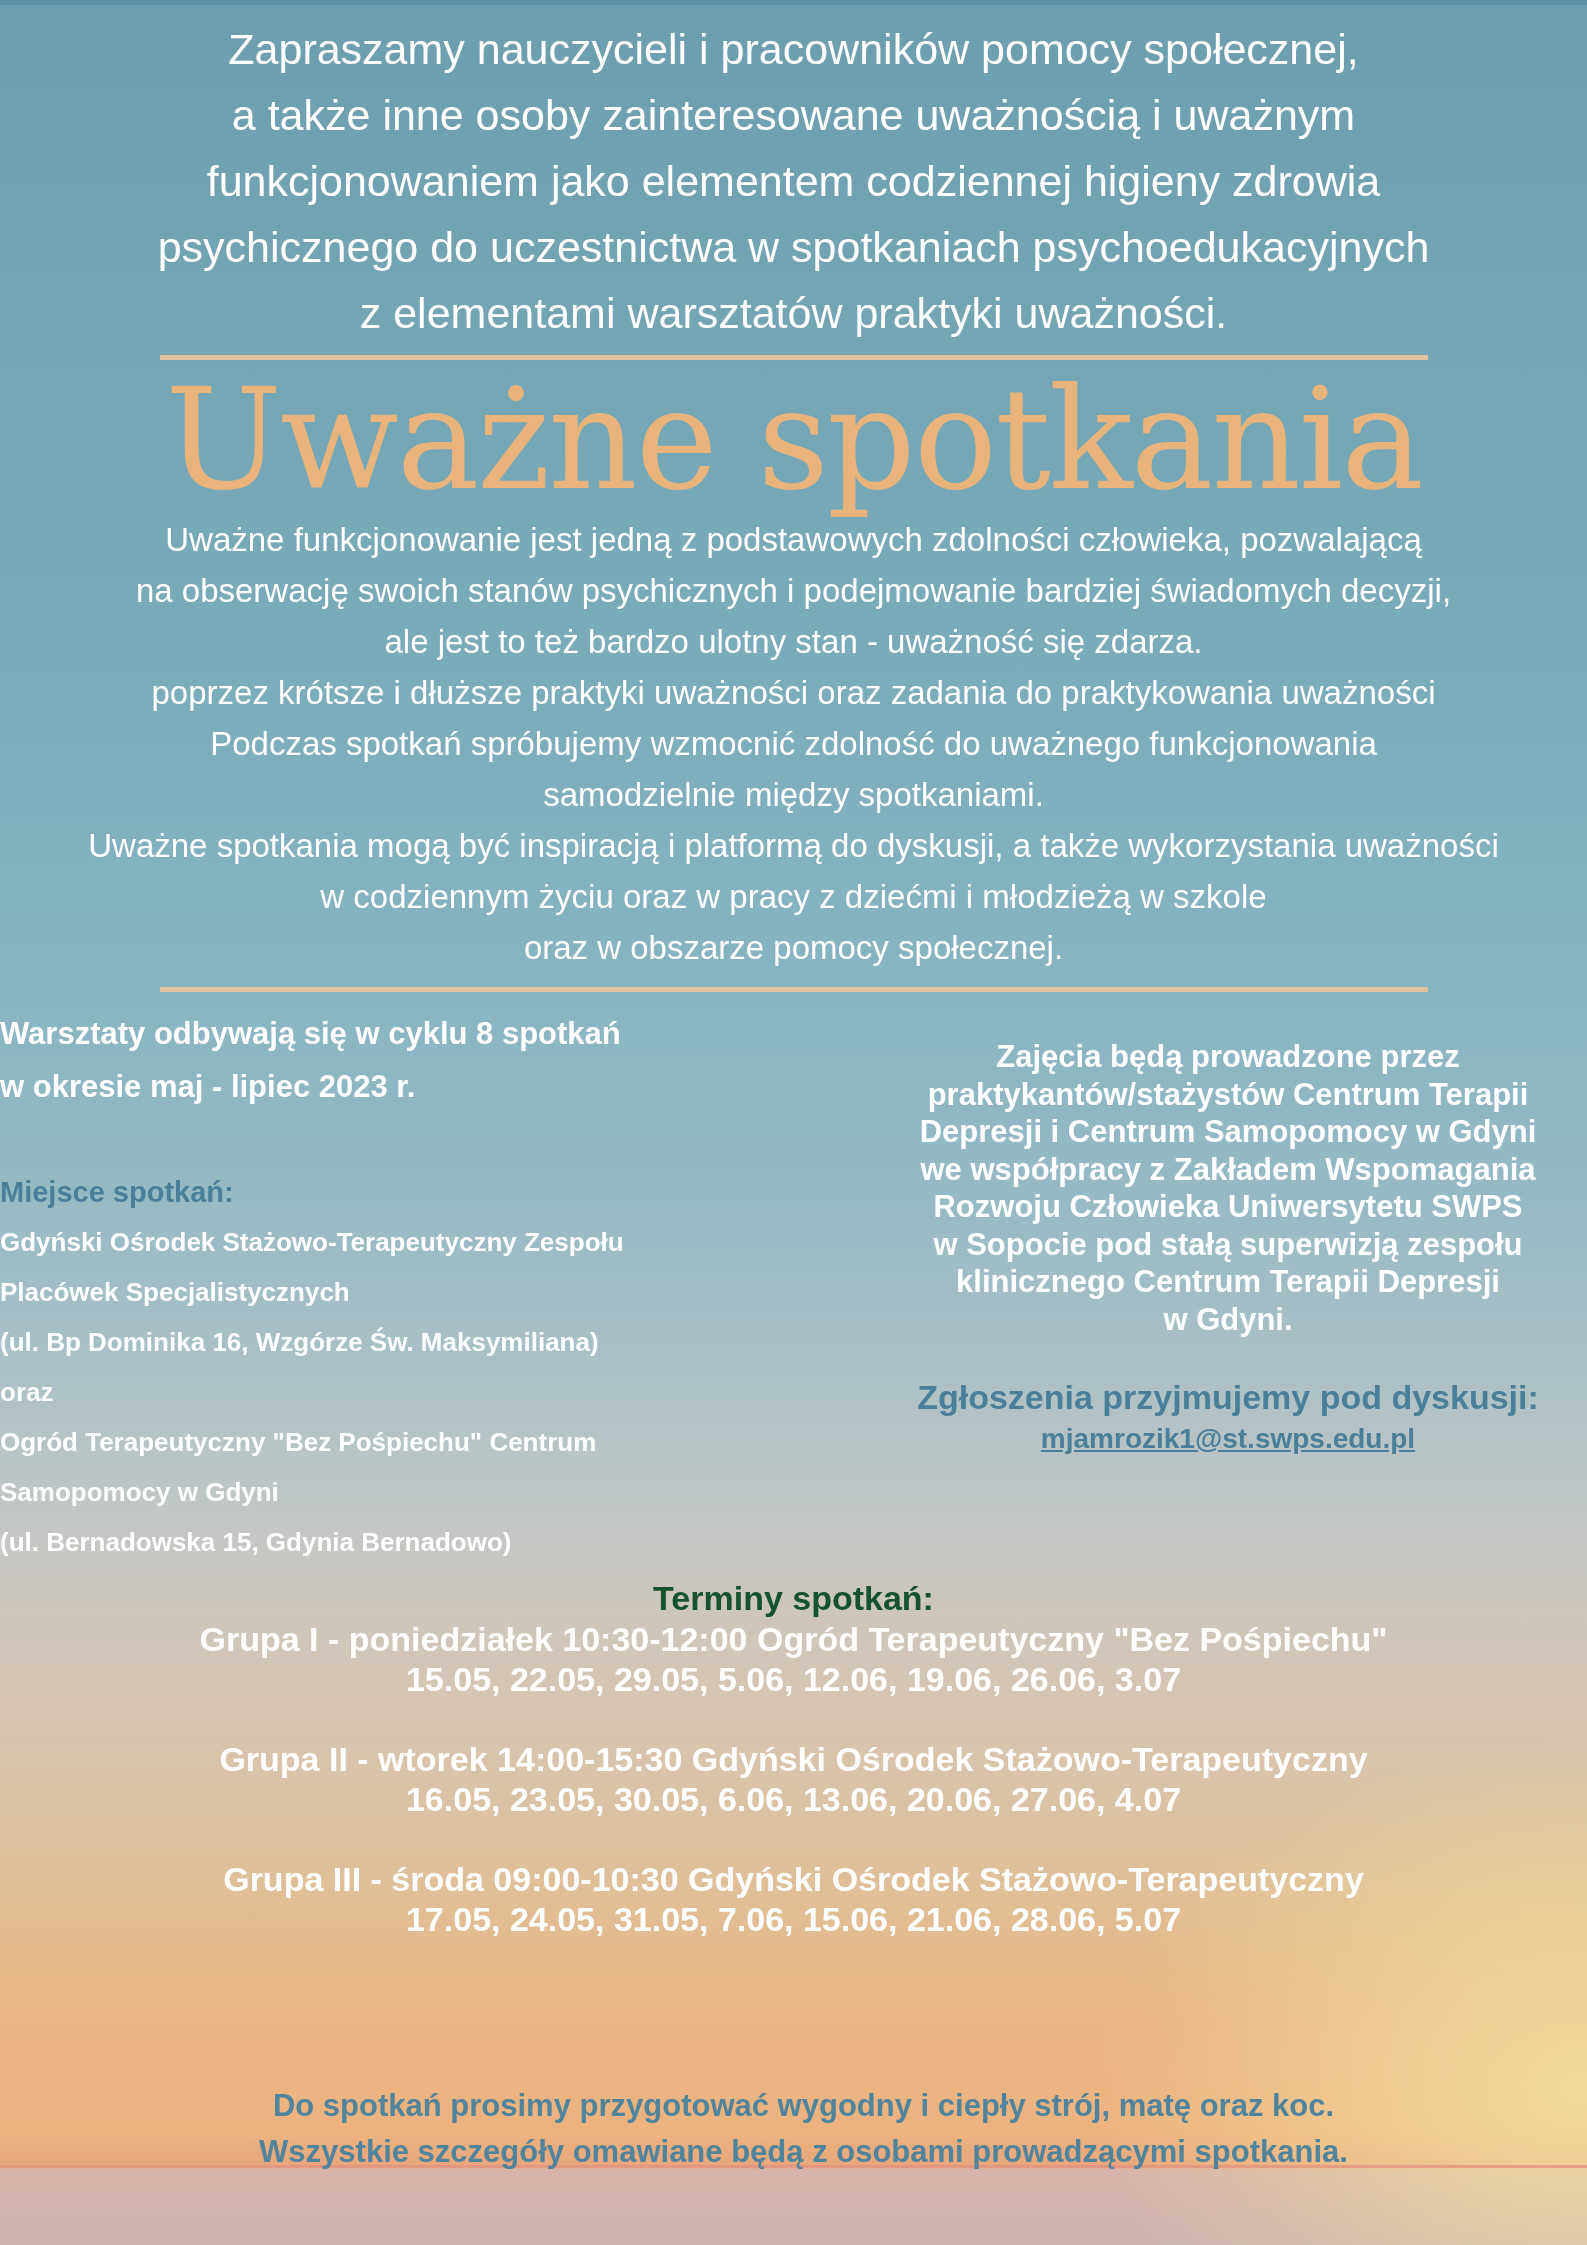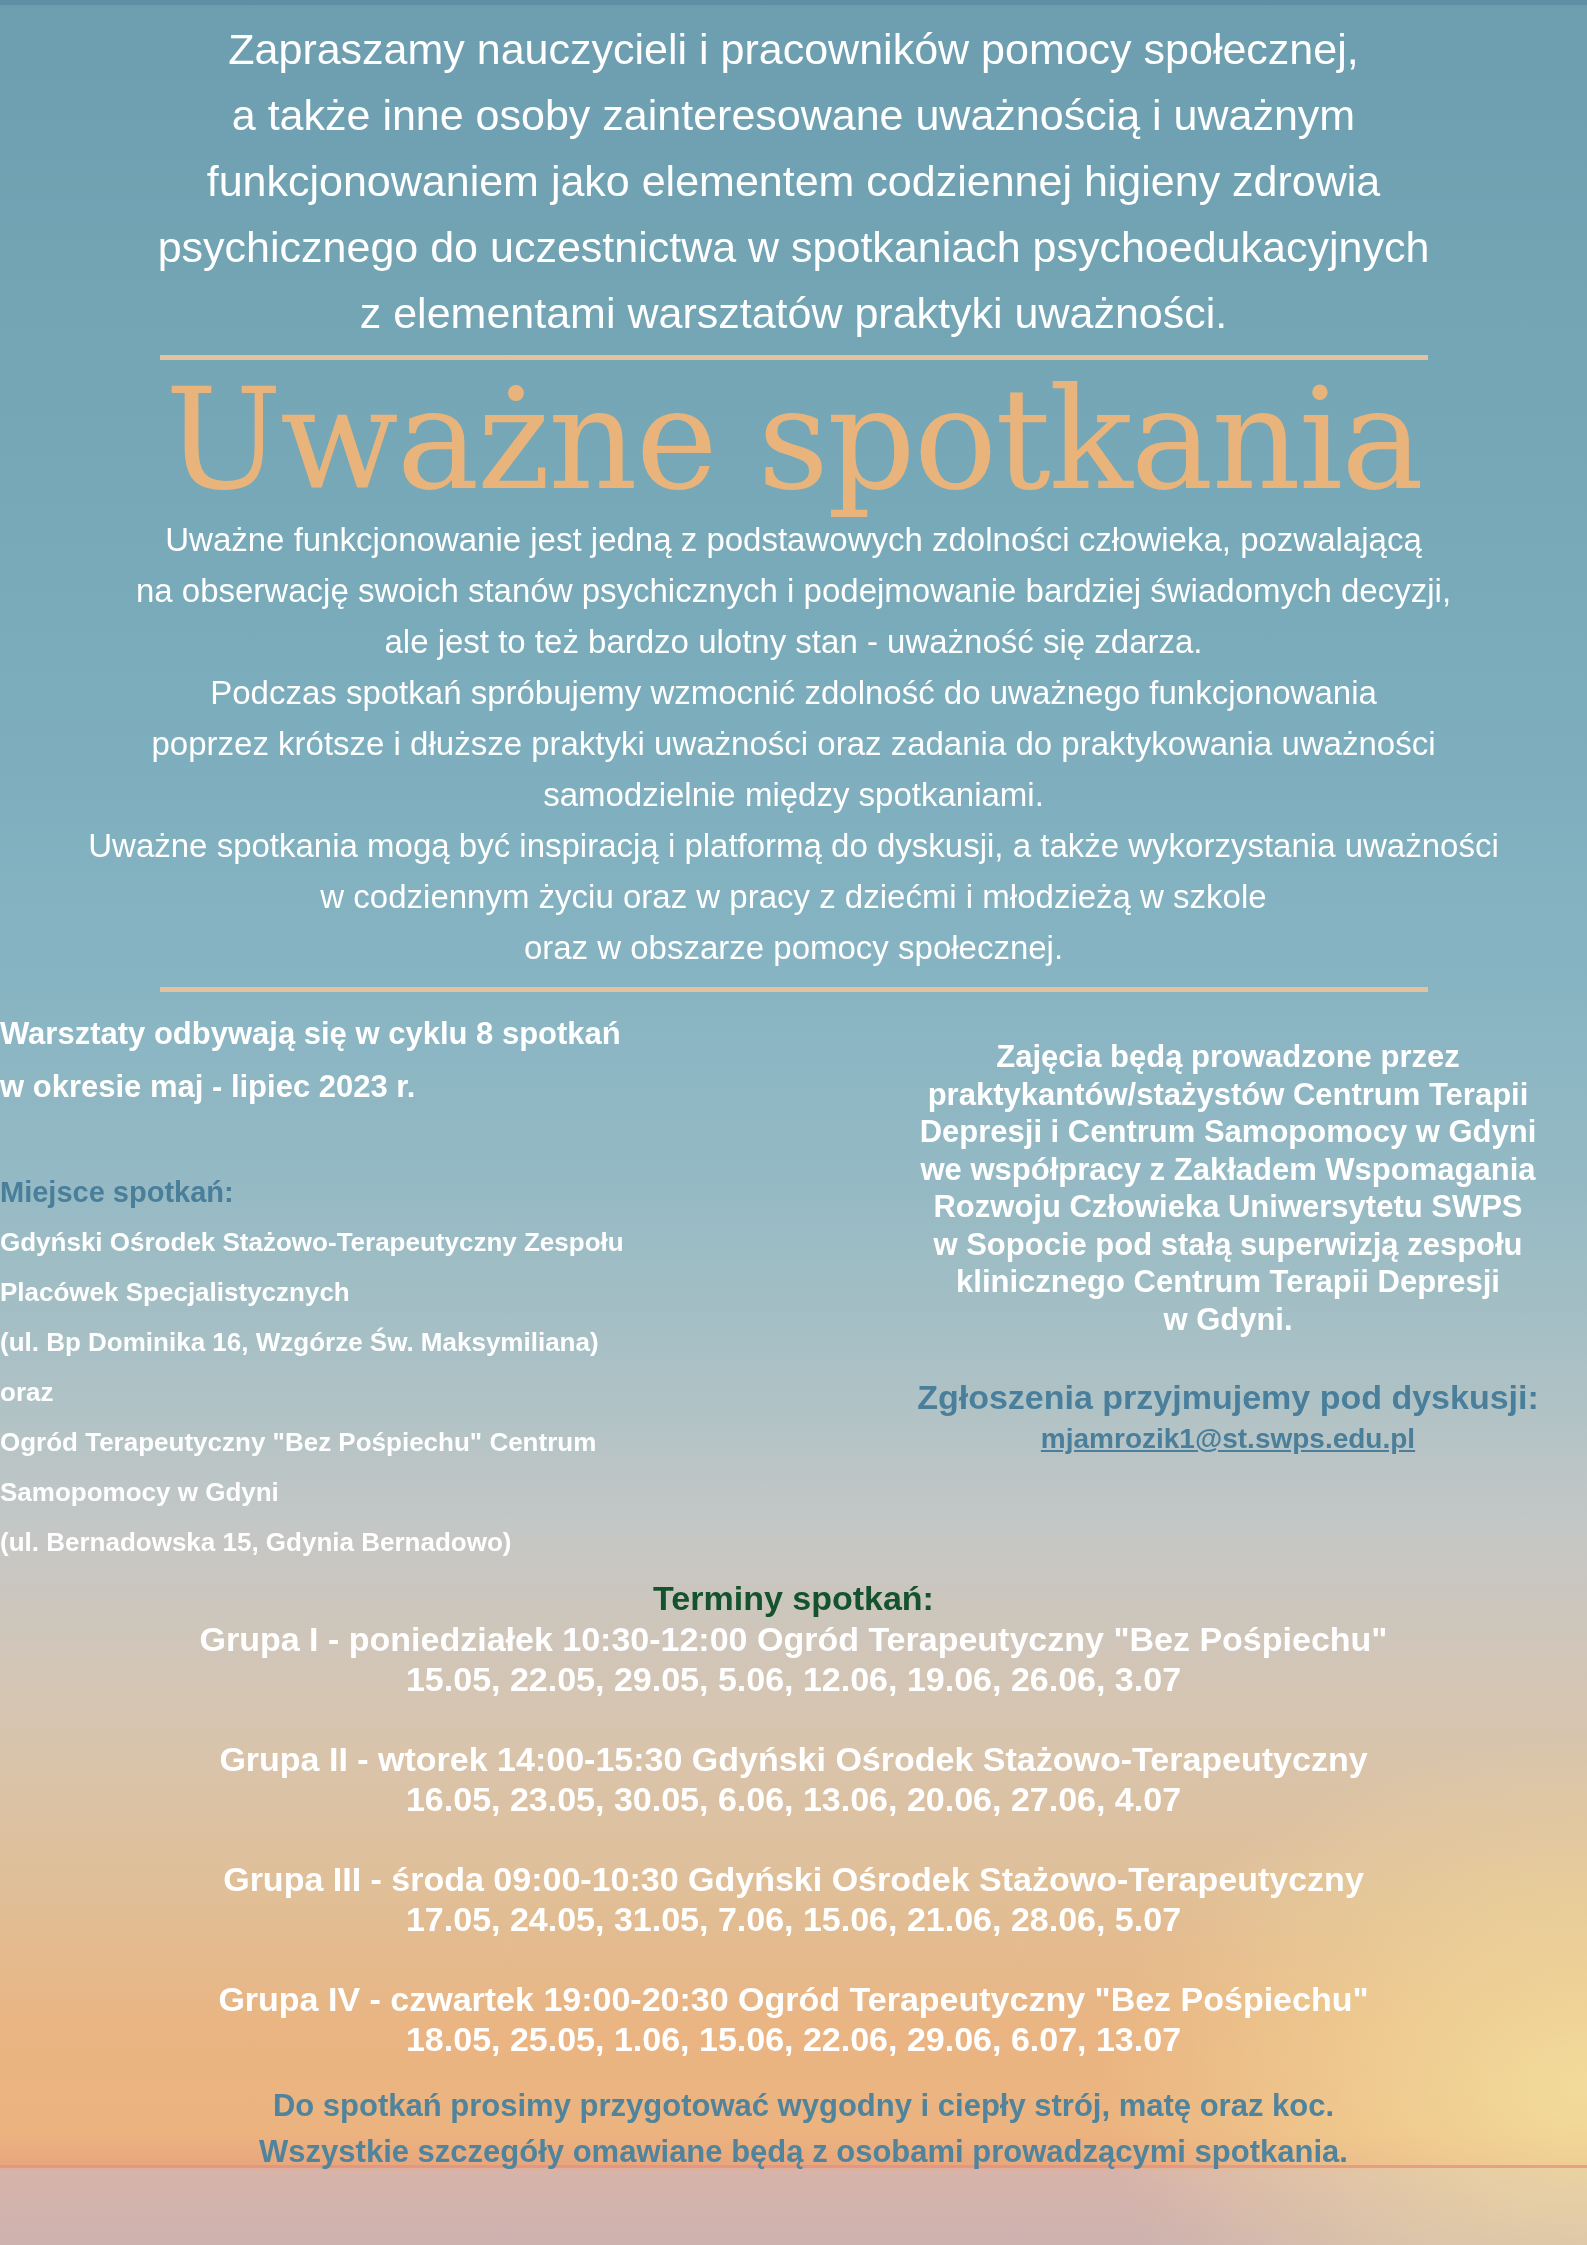--- a/index.html
+++ b/index.html
@@ -152,22 +152,22 @@
   </div>
 
   <div class="rule r1"></div>
 
   <div class="title">Uważne spotkania</div>
 
   <div class="desc">
     <div>Uważne funkcjonowanie jest jedną z podstawowych zdolności człowieka, pozwalającą</div>
     <div>na obserwację swoich stanów psychicznych i podejmowanie bardziej świadomych decyzji,</div>
     <div>ale jest to też bardzo ulotny stan - uważność się zdarza.</div>
+    <div>poprzez krótsze i dłuższe praktyki uważności oraz zadania do praktykowania uważności</div>
     <div>Podczas spotkań spróbujemy wzmocnić zdolność do uważnego funkcjonowania</div>
-    <div>poprzez krótsze i dłuższe praktyki uważności oraz zadania do praktykowania uważności</div>
     <div>samodzielnie między spotkaniami.</div>
     <div>Uważne spotkania mogą być inspiracją i platformą do dyskusji, a także wykorzystania uważności</div>
     <div>w codziennym życiu oraz w pracy z dziećmi i młodzieżą w szkole</div>
     <div>oraz w obszarze pomocy społecznej.</div>
   </div>
 
   <div class="rule r2"></div>
 
   <div class="left-col">
     <div class="cycle">
@@ -208,24 +208,20 @@
       <div class="group-dates">15.05, 22.05, 29.05, 5.06, 12.06, 19.06, 26.06, 3.07</div>
     </div>
     <div class="group">
       <div class="group-head">Grupa II - wtorek 14:00-15:30 Gdyński Ośrodek Stażowo-Terapeutyczny</div>
       <div class="group-dates">16.05, 23.05, 30.05, 6.06, 13.06, 20.06, 27.06, 4.07</div>
     </div>
     <div class="group">
       <div class="group-head">Grupa III - środa 09:00-10:30 Gdyński Ośrodek Stażowo-Terapeutyczny</div>
       <div class="group-dates">17.05, 24.05, 31.05, 7.06, 15.06, 21.06, 28.06, 5.07</div>
     </div>
-    <div class="group">
-      <div class="group-head">Grupa IV - czwartek 19:00-20:30 Ogród Terapeutyczny "Bez Pośpiechu"</div>
-      <div class="group-dates">18.05, 25.05, 1.06, 15.06, 22.06, 29.06, 6.07, 13.07</div>
-    </div>
   </div>
 
   <div class="footer">
     <div>Do spotkań prosimy przygotować wygodny i ciepły strój, matę oraz koc.</div>
     <div>Wszystkie szczegóły omawiane będą z osobami prowadzącymi spotkania.</div>
   </div>
 
 </div>
 
 </body></html>

